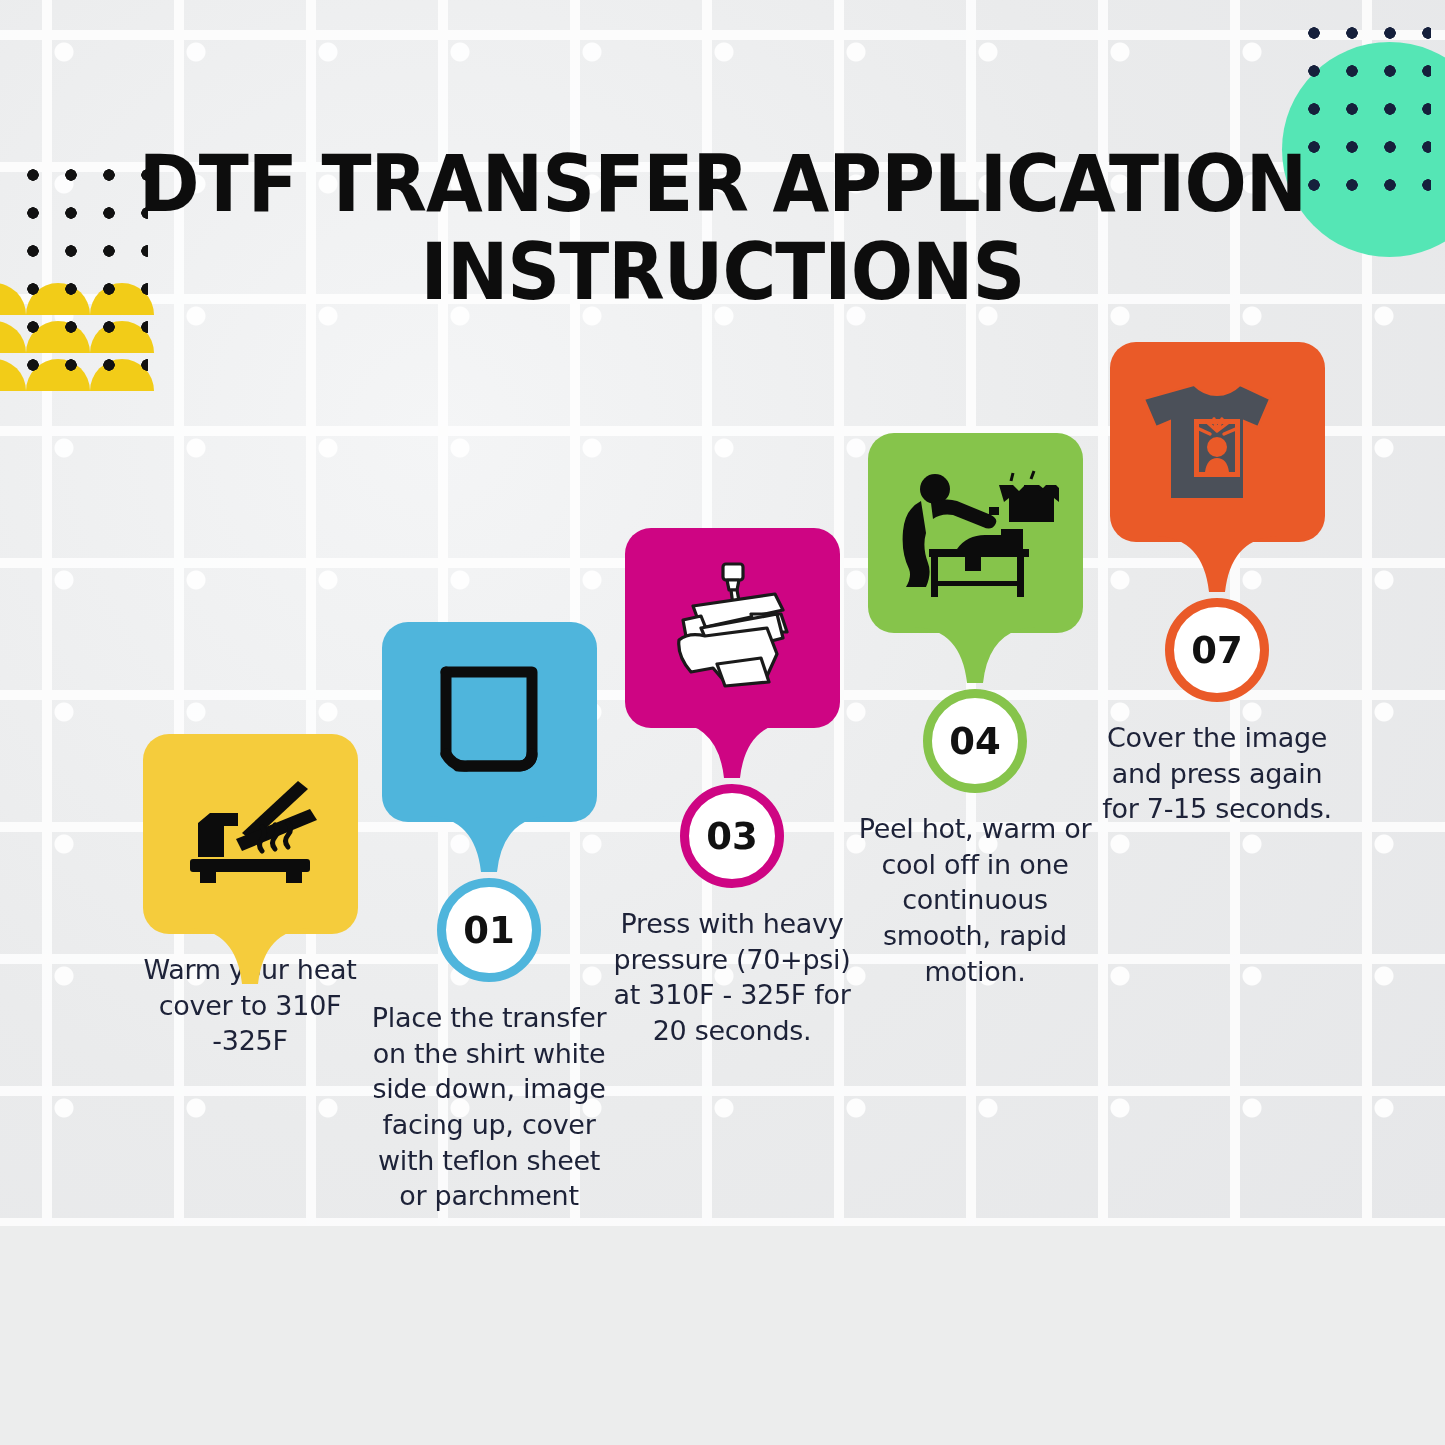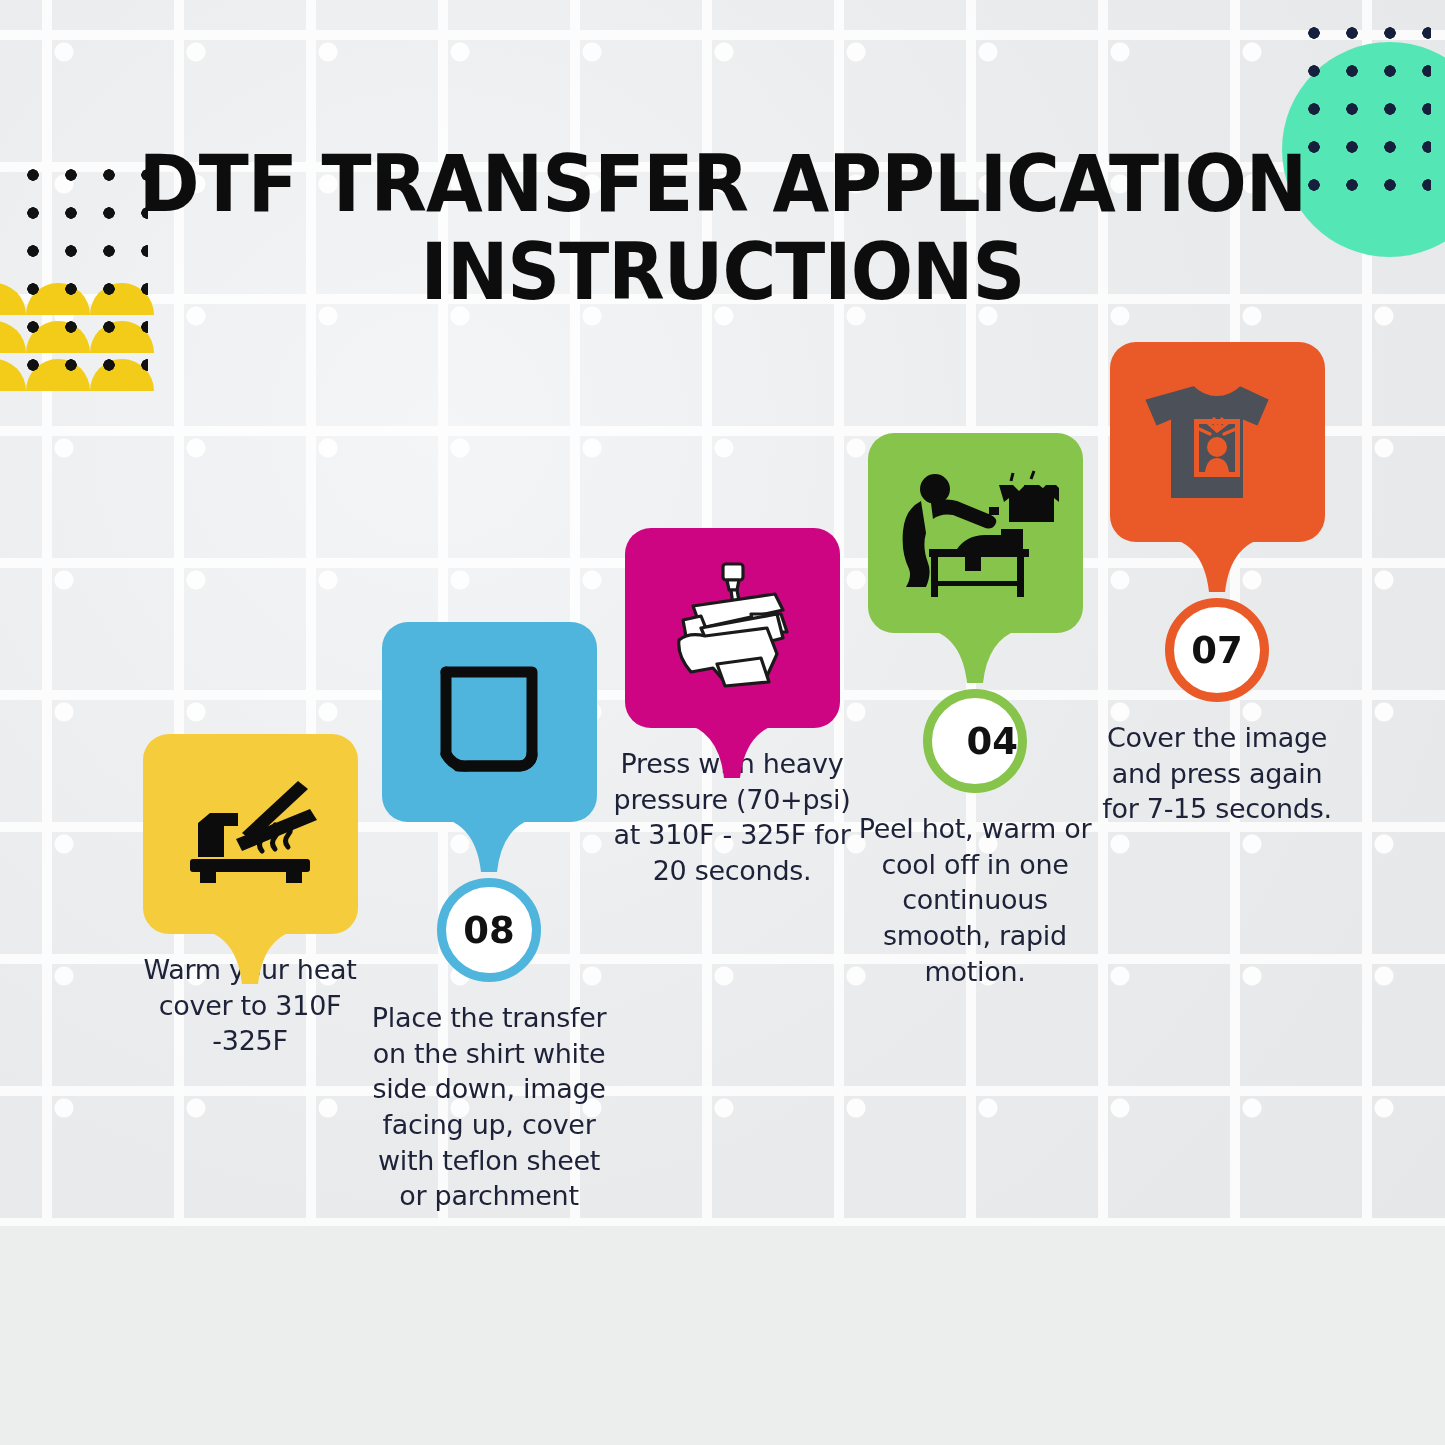--- a/index.html
+++ b/index.html
@@ -212,21 +212,21 @@
           </g>
         </svg>
         <div class="neck">
           <svg width="120" height="70" viewBox="0 0 120 70" style="position:absolute;left:-37px;top:-4px;">
             <path d="M0 0 H120 V6 Q74 8 68 62 H52 Q46 8 0 6 Z" fill="#4fb5dc"></path>
           </svg>
         </div>
       </div>
       <div class="pin-wrap" style="margin-top:56px;">
         <div class="pin" style="border:9px solid #4fb5dc;">
-          <span>08</span>
+          <span>01</span>
         </div>
       </div>
       <div class="desc">Place the transfer on the shirt white side down, image facing up, cover with teflon sheet or parchment paper.</div>
     </div>
 
     <div class="step" style="left:608px;top:528px;">
       <div class="card" style="background:#ce0583;">
         <svg class="icon-svg" width="150" height="140" viewBox="0 0 150 140">
           <g fill="#ffffff" stroke="#1a1a1a" stroke-width="3.2" stroke-linejoin="round">
             <rect x="66" y="6" width="20" height="16" rx="3"></rect>
@@ -239,20 +239,25 @@
             <path d="M22 82 q10 -8 26 -4 l62 -8 l10 26 l-10 22 l-42 6 l-12 -14 l-22 4 q-14 -16 -12 -32 z"></path>
             <path d="M60 106 l44 -6 l8 24 l-44 4 z"></path>
           </g>
         </svg>
         <div class="neck">
           <svg width="120" height="70" viewBox="0 0 120 70" style="position:absolute;left:-37px;top:-4px;">
             <path d="M0 0 H120 V6 Q74 8 68 62 H52 Q46 8 0 6 Z" fill="#ce0583"></path>
           </svg>
         </div>
       </div>
+      <div class="pin-wrap" style="margin-top:56px;">
+        <div class="pin" style="border:9px solid #ce0583;">
+          <span>03</span>
+        </div>
+      </div>
       <div class="desc">Press with heavy pressure (70+psi) at 310F - 325F for 20 seconds.</div>
     </div>
 
     <div class="step" style="left:851px;top:433px;">
       <div class="card" style="background:#86c44b;">
         <svg class="icon-svg" width="168" height="140" viewBox="0 0 168 140">
           <g fill="#0c0c0c">
 
             <path d="M120 18 l2 -8 M140 16 l3 -8" stroke="#0c0c0c" stroke-width="3" fill="none"></path>
             <path d="M108 22 h14 l6 6 l6 -6 h14 l10 8 l-5 9 l-5 -4 v24 h-30 v-24 l-5 4 z"></path>
@@ -273,21 +278,21 @@
             <path d="M74 86 h16 v22 h-16 z" fill="#0c0c0c"></path>
           </g>
         </svg>
         <div class="neck">
           <svg width="120" height="70" viewBox="0 0 120 70" style="position:absolute;left:-37px;top:-4px;">
             <path d="M0 0 H120 V6 Q74 8 68 62 H52 Q46 8 0 6 Z" fill="#86c44b"></path>
           </svg>
         </div>
       </div>
       <div class="pin-wrap" style="margin-top:56px;">
-        <div class="pin" style="border:9px solid #86c44b;justify-content:flex-end;">
+        <div class="pin" style="border:9px solid #86c44b;">
           <span>04</span>
         </div>
       </div>
       <div class="desc">Peel hot, warm or cool off in one continuous smooth, rapid motion.</div>
     </div>
 
     <div class="step" style="left:1093px;top:342px;">
       <div class="card" style="background:#ea5a28;">
         <svg class="icon-svg" width="150" height="130" viewBox="0 0 150 130">
           <g>

